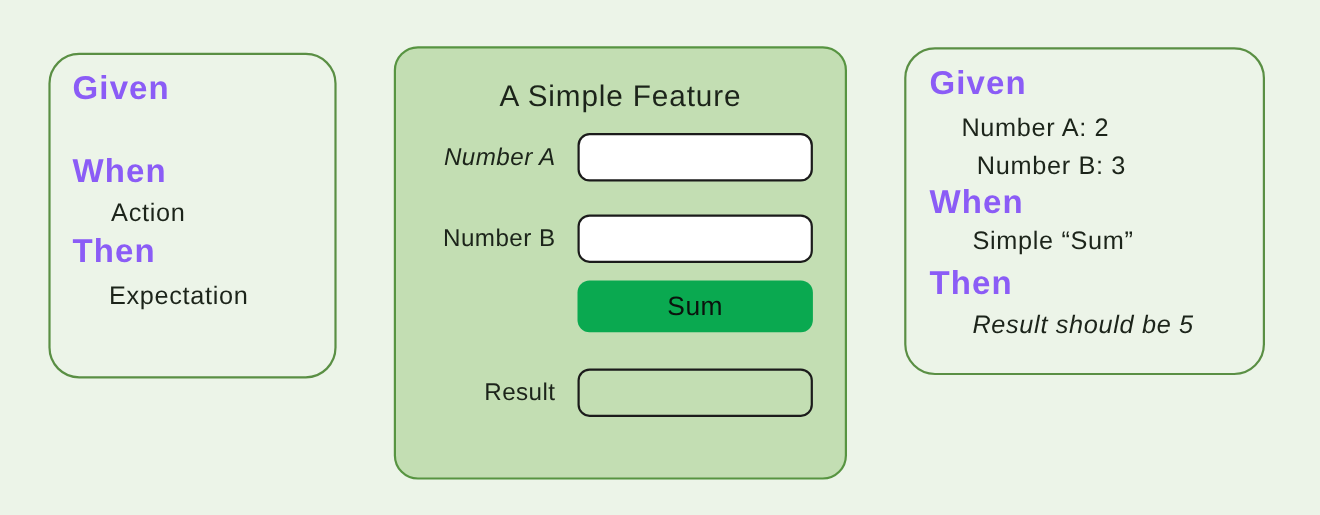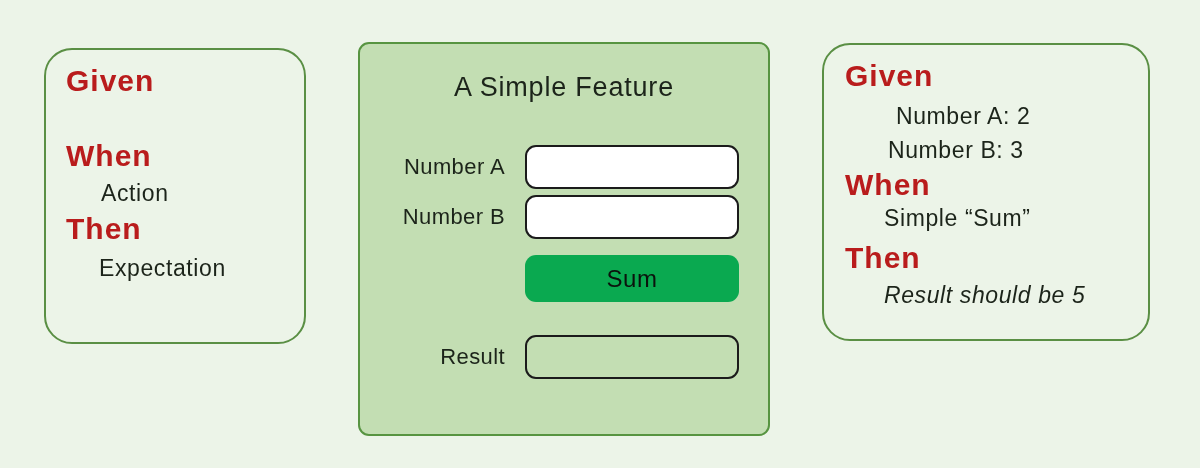--- a/index.html
+++ b/index.html
@@ -20,47 +20,47 @@
     background:transparent;
   }
   #left-panel  { left:44px;  top:48px; width:262px; height:296px; }
   #right-panel { left:822px; top:43px; width:328px; height:298px; }
 
   
   #feature-panel {
     left:358px; top:42px; width:412px; height:394px;
     background:#c3deb3;
     border:2px solid #579441;
-    border-radius:11px;
+    border-radius:22px;
   }
 
   .line { position:absolute; white-space:nowrap; }
   .kw {
     font-weight:700;
     font-size:30px;
-    color:#b91c1c;
+    color:#8b5cf6;
     letter-spacing:1px;
   }
   .detail {
     font-size:23px;
     color:#1c241a;
     letter-spacing:0.6px;
   }
 
   
   #left-panel .l0 { left:20px; top:14px; }
   #left-panel .l1 { left:58px; top:56px; }
   #left-panel .l2 { left:20px; top:89px; }
   #left-panel .l3 { left:55px; top:130px; }
   #left-panel .l4 { left:20px; top:162px; }
   #left-panel .l5 { left:53px; top:205px; }
 
   
   #right-panel .r0 { left:21px; top:14px; }
-  #right-panel .r1 { left:72px; top:58px; }
+  #right-panel .r1 { left:50px; top:58px; }
   #right-panel .r2 { left:64px; top:92px; }
   #right-panel .r3 { left:21px; top:123px; }
   #right-panel .r4 { left:60px; top:160px; }
   #right-panel .r5 { left:21px; top:196px; }
   #right-panel .r6 { left:60px; top:237px;font-style:italic; }
 
   
   .feature-title {
     position:absolute; left:0; top:28px; width:100%;
     text-align:center;
@@ -81,21 +81,21 @@
     box-sizing:border-box;
     background:#ffffff;
     border:2.5px solid #1b1b1b;
     border-radius:11px;
     font-family:inherit;
     font-size:22px;
     padding:0 12px;
     color:#1c241a;
     outline:none;
   }
-  .lbl-a, #input-a { top:101px; }
+  .lbl-a, #input-a { top:77px;font-style:italic; }
   .lbl-b, #input-b { top:151px; }
   .lbl-result, #input-result { top:291px; }
   #input-result { background:transparent; }
 
   .sum-btn {
     position:absolute; left:165px; top:211px; width:214px; height:47px;
     background:#0aa950;
     border:none;
     border-radius:11px;
     font-family:inherit;

